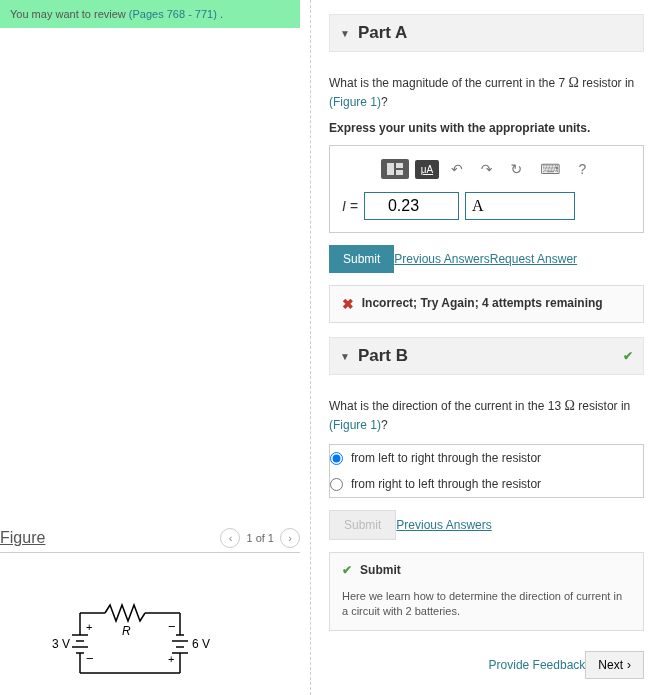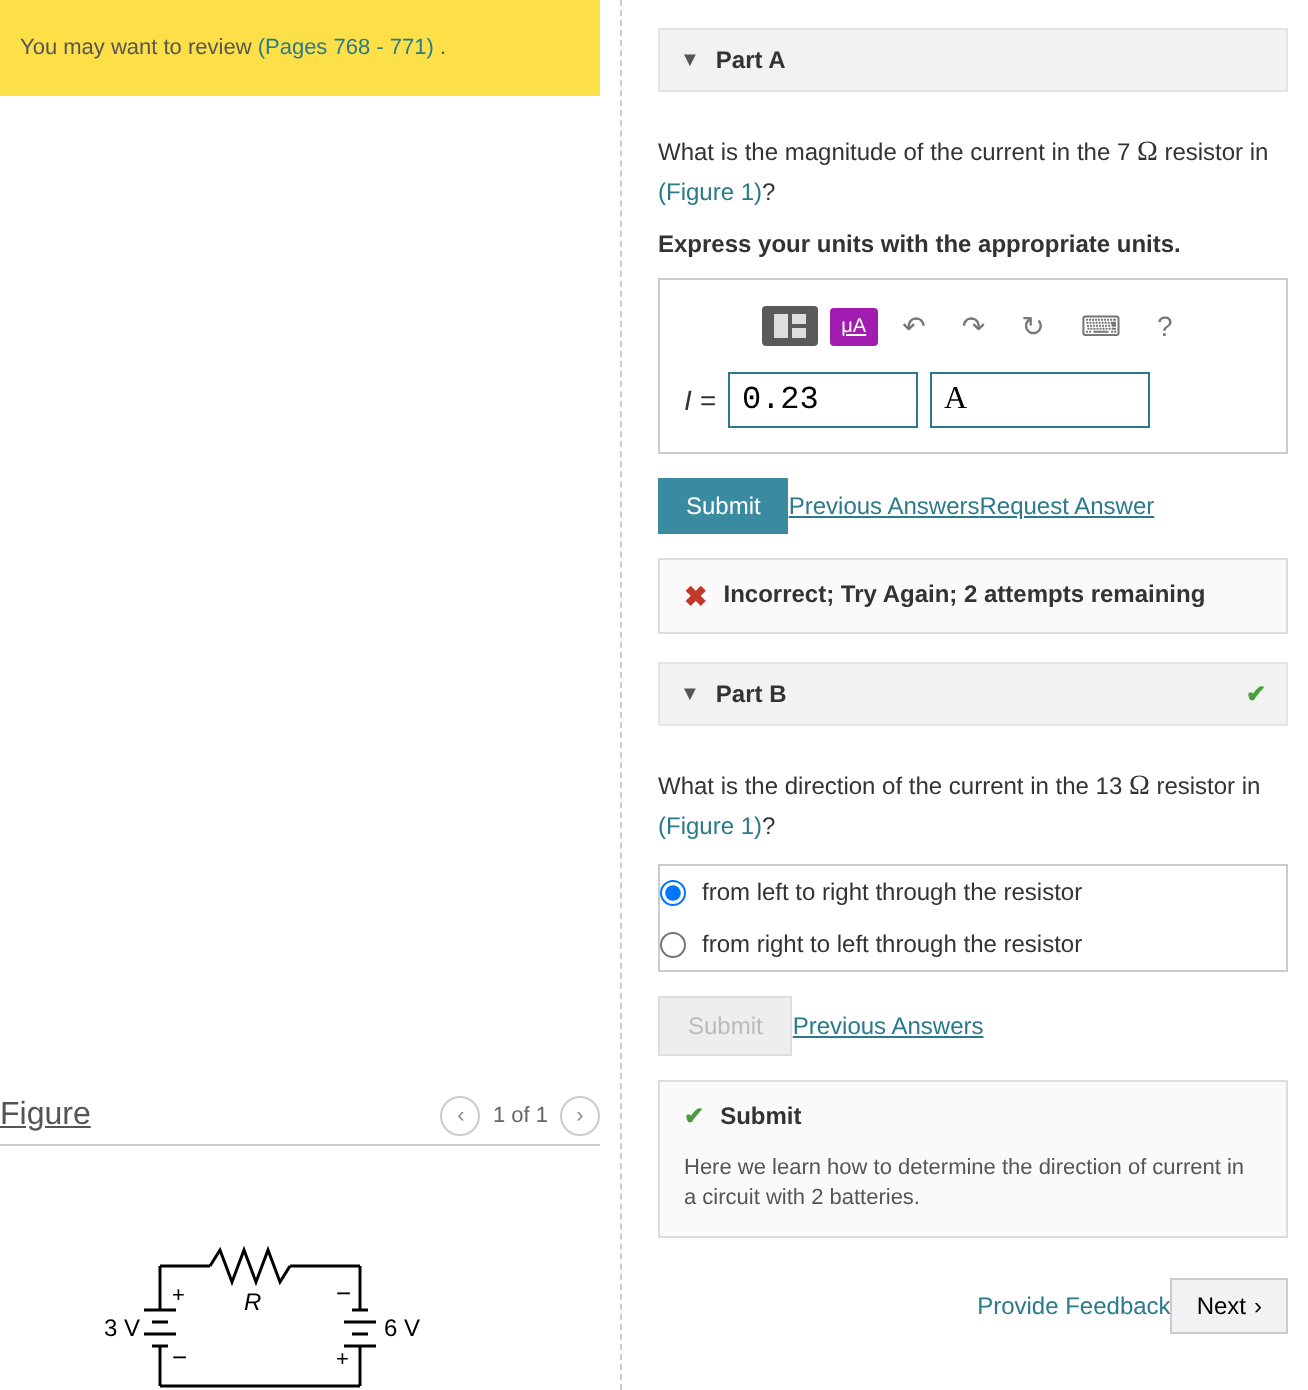--- a/index.html
+++ b/index.html
@@ -1,43 +1,43 @@
 <!DOCTYPE html>
 <html><head>
 <meta charset="utf-8">
 <style>
   * { box-sizing: border-box; margin: 0; padding: 0; }
   body { font-family: Arial, Helvetica, sans-serif; font-size: 12px; color: #333; width: 654px; height: 695px; position: relative; background: #fff; }
   .left-pane { position: absolute; left: 0; top: 0; width: 310px; height: 695px; }
   .right-pane { position: absolute; left: 310px; top: 0; width: 344px; height: 695px; border-left: 1px dashed #ccc; padding-left: 18px; padding-right: 10px; }
-  .review-banner { background: #fde047; padding: 18px 10px; font-size: 11px; color: #555; width: 300px; }
+  .review-banner { background: #86efac; padding: 8px 10px; font-size: 11px; color: #555; width: 300px; }
   .review-banner .link { color: #2a7a8c; }
   .figure-section { margin-top: 500px; }
   .figure-header { display: flex; align-items: center; justify-content: space-between; border-bottom: 1px solid #ccc; padding-bottom: 4px; margin-bottom: 40px; width: 300px; }
   .figure-title { font-size: 16px; color: #555; text-decoration: underline; }
   .figure-nav { display: flex; align-items: center; gap: 6px; font-size: 11px; color: #666; }
   .nav-btn { width: 20px; height: 20px; border: 1px solid #ccc; border-radius: 50%; display: flex; align-items: center; justify-content: center; cursor: pointer; color: #888; font-size: 11px; background: #fff; }
   .circuit { margin-left: 50px; }
   .part-section { margin-top: 14px; }
   .part-header { background: #f2f2f2; border: 1px solid #e5e5e5; padding: 8px 10px; display: flex; align-items: center; gap: 8px; position: relative; }
   .part-header .caret { font-size: 10px; color: #555; }
-  .part-header .title { font-weight: bold; font-size: 12px; color: #333; }
+  .part-header .title { font-weight: bold; font-size: 17px; color: #333; }
   .part-header .check { color: #4a9d3c; position: absolute; right: 10px; font-weight: bold; }
   .part-body { padding: 10px 0 0 0; font-size: 12px; }
   .question { margin: 10px 0; line-height: 1.5; }
   .figlink { color: #2a7a8c; }
   .bold { font-weight: bold; margin: 8px 0; }
   .answer-box { border: 1px solid #ccc; padding: 12px; margin: 10px 0; }
   .toolbar { display: flex; gap: 6px; align-items: center; justify-content: center; margin-bottom: 12px; }
   .tool-btn { background: #5a5a5a; color: #fff; font-size: 10px; padding: 4px 6px; border-radius: 2px; cursor: pointer; display: flex; align-items: center; }
-  .tool-btn.light { background: #a21caf; text-decoration: underline; }
+  .tool-btn.light { background: #404040; text-decoration: underline; }
   .tool-icon { color: #777; cursor: pointer; font-size: 14px; padding: 3px 6px; }
   .input-row { display: flex; align-items: center; gap: 6px; }
   .input-row .eqlabel { font-style: italic; font-size: 14px; }
-  .val-input { border: 1px solid #2a7a8c; height: 28px; width: 95px; font-size: 16px; padding: 2px 6px; font-family: Liberation Mono, monospace; }
+  .val-input { border: 1px solid #2a7a8c; height: 28px; width: 95px; font-size: 16px; padding: 2px 23px; }
   .unit-input { border: 1px solid #2a7a8c; height: 28px; width: 110px; font-size: 16px; padding: 2px 6px; font-family: serif; }
   .submit-row { display: flex; align-items: center; margin: 12px 0; }
   .submit-btn { background: #3a8ba0; color: #fff; border: none; padding: 7px 14px; font-size: 12px; cursor: pointer; }
   .submit-btn.disabled { background: #eee; color: #bbb; border: 1px solid #ddd; cursor: default; }
   .text-link { color: #2a7a8c; text-decoration: underline; font-size: 12px; cursor: pointer; }
   .feedback-box { border: 1px solid #ddd; background: #fafafa; padding: 10px 12px; margin: 10px 0; display: flex; align-items: flex-start; gap: 8px; }
   .feedback-box.correct { flex-direction: column; }
   .feedback-box .x { color: #c0392b; font-weight: bold; font-size: 14px; }
   .feedback-box .msg { font-weight: bold; font-size: 12px; color: #333; }
   .feedback-box .chk { color: #4a9d3c; font-weight: bold; }
@@ -132,21 +132,21 @@
           <input class="unit-input" value="A" style="">
         </div>
       </div>
       <div class="submit-row">
         <button class="submit-btn">Submit</button>
         <span class="text-link">Previous Answers</span>
         <span class="text-link">Request Answer</span>
       </div>
       <div class="feedback-box">
         <span class="x">✖</span>
-        <span class="msg">Incorrect; Try Again; 2 attempts remaining</span>
+        <span class="msg">Incorrect; Try Again; 4 attempts remaining</span>
       </div>
     </div>
   </div>
 
   <div class="part-section">
     <div class="part-header">
       <span class="caret">▼</span>
       <span class="title">Part B</span>
       <span class="check">✔</span>
     </div>

